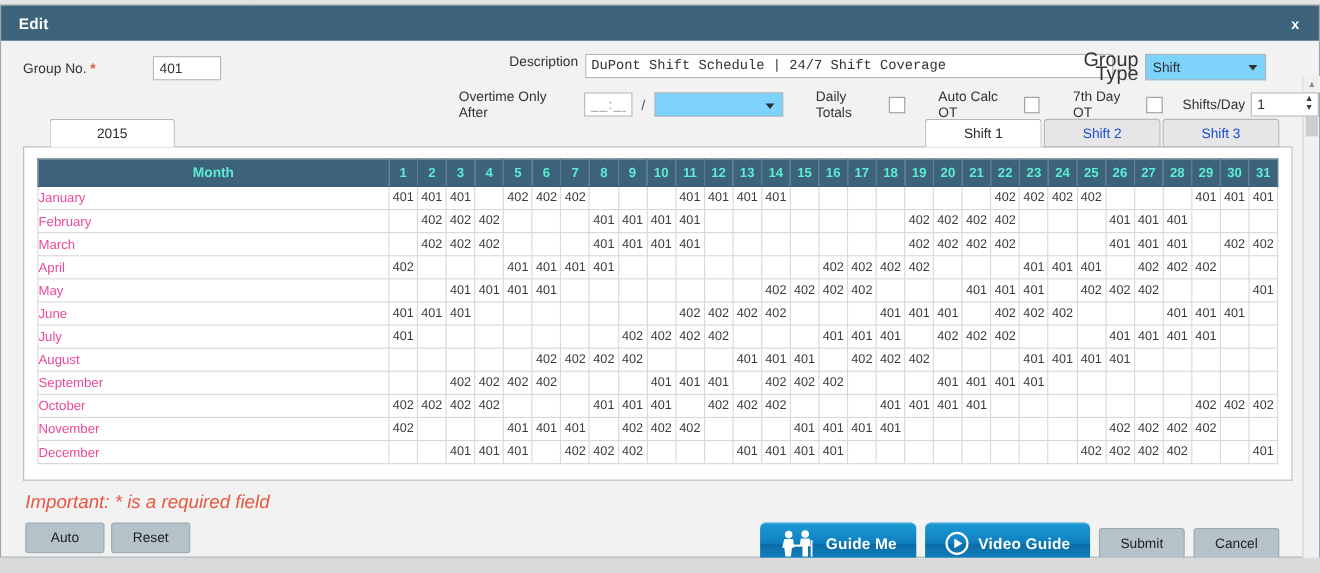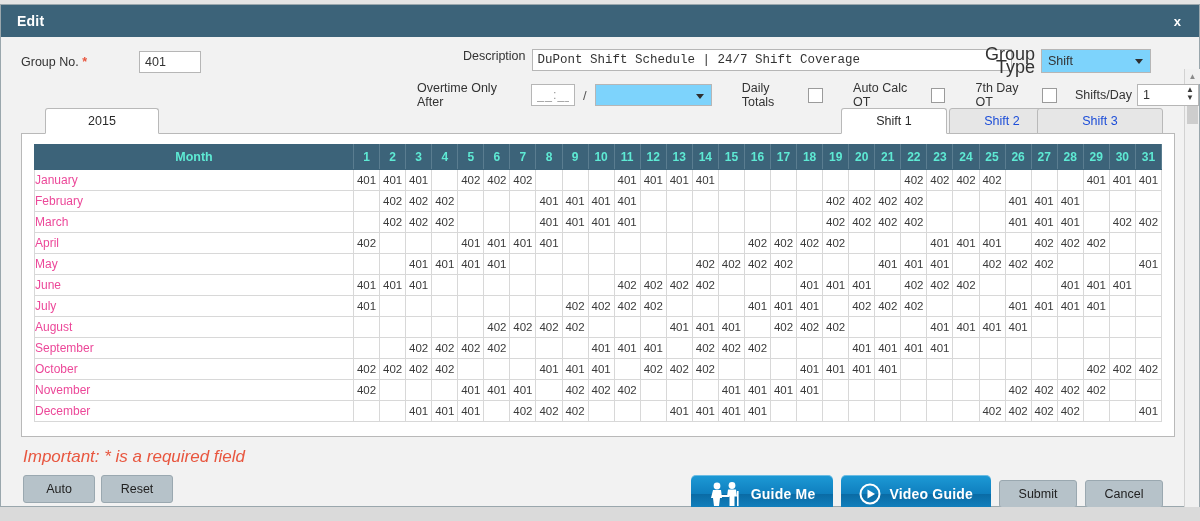--- a/index.html
+++ b/index.html
@@ -69,21 +69,21 @@
 
   
   .tabstrip{position:relative;margin:0 24px 0 20px;height:26px;border-bottom:1px solid #b9b9b9;}
   .tab{position:absolute;bottom:-1px;height:26px;line-height:25px;text-align:center;
     font-size:12.5px;border:1px solid #b9b9b9;box-sizing:border-box;
     border-radius:3px 3px 0 0;background:#e6e6e6;color:#1d4ed8;cursor:pointer;}
   .tab.active{background:#ffffff;color:#2a2a2a;border-bottom-color:#ffffff;}
   .tab-year{left:24px;width:114px;}
   .tab-s1{right:228px;width:106px;}
   .tab-s2{right:120px;width:106px;}
-  .tab-s3{right:12px;width:126px;}
+  .tab-s3{right:12px;width:106px;}
 
   
   .panel{margin:0 24px 0 20px;background:#fff;border:1px solid #b9b9b9;border-top:none;
     padding:10px 12px 14px 12px;box-sizing:border-box;}
 
   table.grid{border-collapse:collapse;width:100%;table-layout:fixed;}
   table.grid th{background:#3c6379;color:#5eead4;font-size:12px;font-weight:bold;
     height:24px;border:1px solid #3c6379;border-right-color:#5a7d90;padding:0;text-align:center;}
   table.grid th.month{width:318px;font-size:12.5px;}
   table.grid td{height:20px;border:1px solid #d8d8d8;padding:0;text-align:center;

